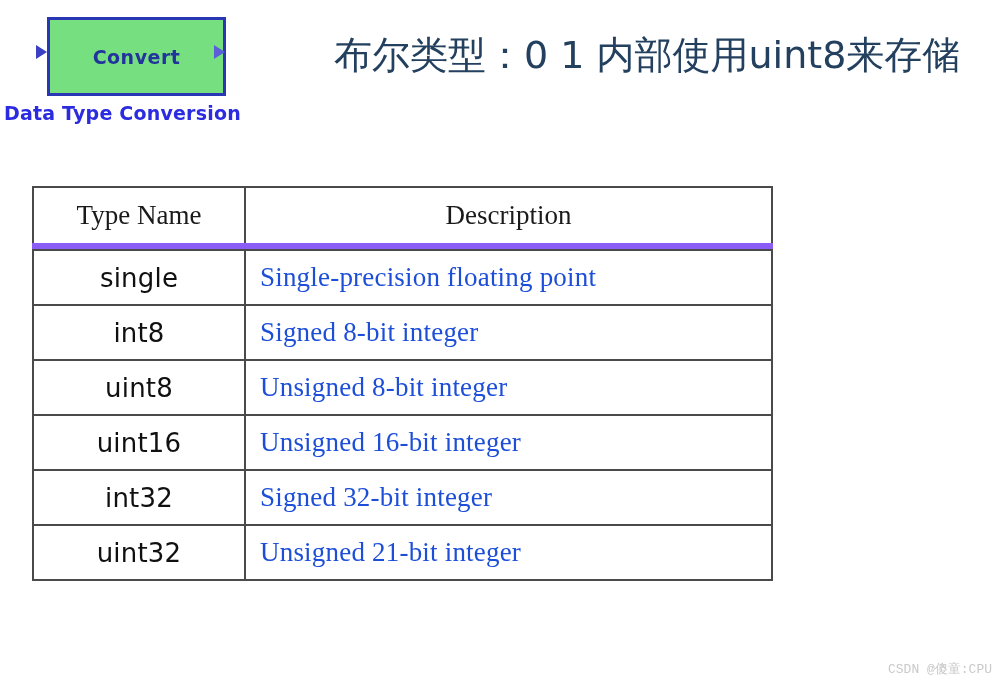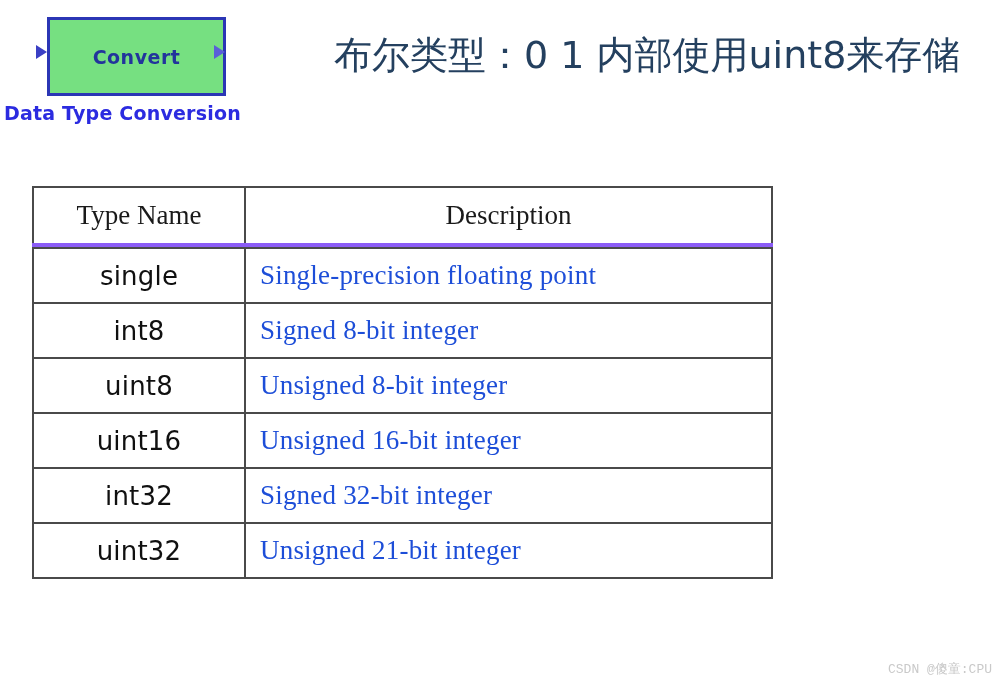--- a/index.html
+++ b/index.html
@@ -103,21 +103,21 @@
     vertical-align: middle;
     background: #ffffff;
   }
   table.type-table thead th {
     height: 55px;
     font-family: "Liberation Serif", "DejaVu Serif", serif;
     font-weight: 400;
     font-size: 27px;
     color: #1a1a1a;
     text-align: center;
-    border-bottom: 4px solid #8b5cf6;
+    border-bottom: 6px solid #8b5cf6;
   }
   table.type-table thead tr.header-rule th {
     height: 0;
     padding: 0;
     border-top: 2px solid #4a4a4a;
     border-bottom: none;
     border-left: 2px solid #4a4a4a;
     border-right: 2px solid #4a4a4a;
   }
   table.type-table tbody td {

